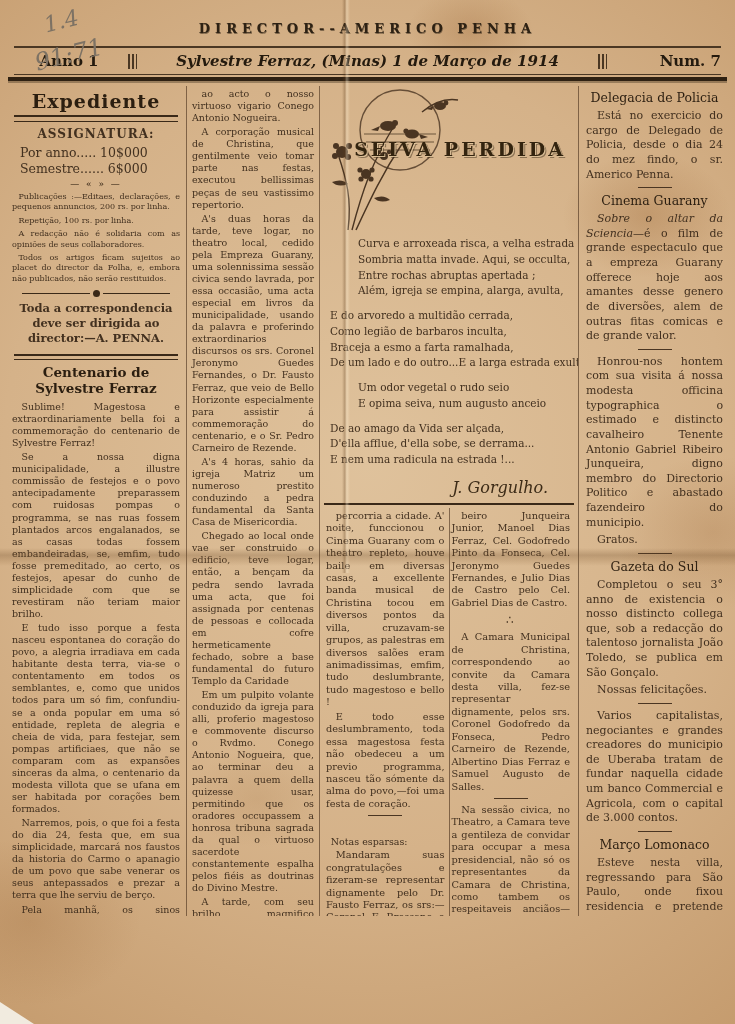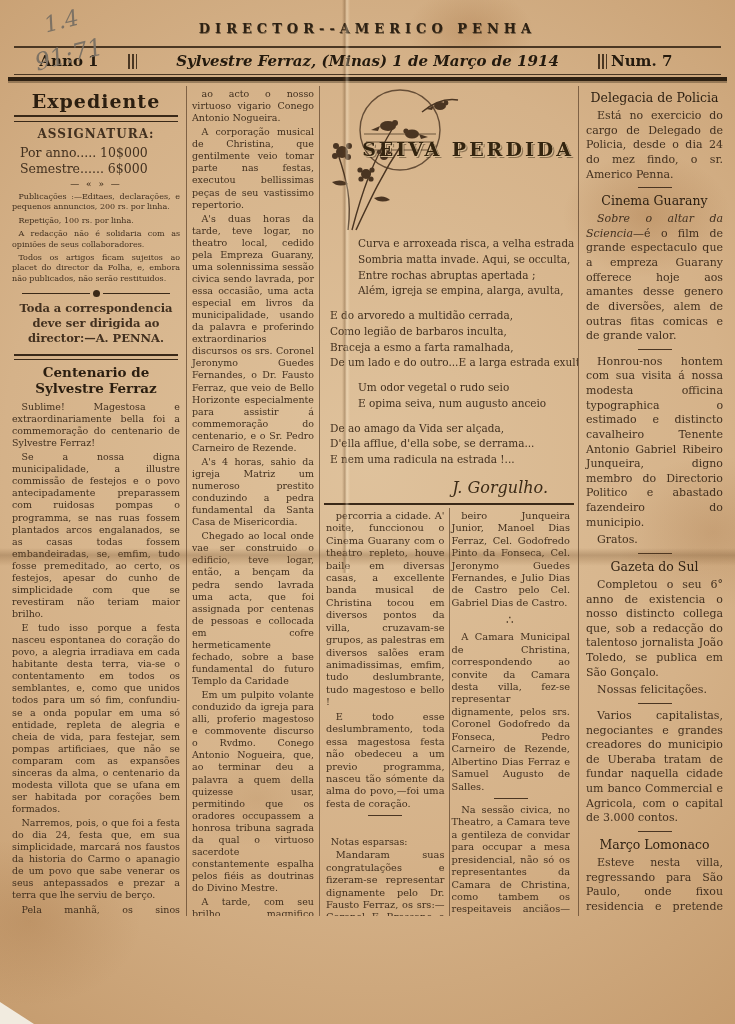--- a/index.html
+++ b/index.html
@@ -28,21 +28,21 @@
   
   .masthead{text-align:center; padding-top:20px;}
   .nameplate{margin:0; font-size:52px; font-weight:900; letter-spacing:8px; color:#241a0e;
     text-shadow:1px 1px 0 rgba(36,26,14,.55), -1px 0 0 rgba(36,26,14,.3);}
   .director{margin-top:1px; font-size:13px; font-weight:bold; letter-spacing:5px; color:#2d2113;
     text-shadow:.5px .5px 0 rgba(45,33,19,.5);}
   .dateline{display:flex; align-items:center; margin:10px 14px 0 14px; height:26px;
     border-top:2px solid #4a3723; border-bottom:1px solid #4a3723; font-weight:bold; color:#241a0e;}
   .dateline .anno{flex:0 0 110px; text-align:center; font-size:15px;}
   .dateline .mid{flex:1; text-align:center; font-size:15px; font-style:italic;}
-  .dateline .num{flex:0 0 110px; text-align:left; font-size:15px;}
+  .dateline .num{flex:0 0 110px; text-align:right; font-size:15px;}
   .orn{display:inline-block; width:9px; height:15px; margin:0 4px;
     background:repeating-linear-gradient(90deg,#4a3723 0 2px, transparent 2px 4px);}
   .head-rule{height:4px; background:#2f2112; margin:2px 8px 0 8px; box-shadow:0 2px 0 rgba(47,33,18,.35);}
 
   
   .columns{display:flex; align-items:stretch; padding:5px 10px 0 10px; height:830px;}
   .col{overflow:hidden;}
   .col1{flex:0 0 168px; padding:2px 6px 0 2px; border-right:1px solid rgba(70,45,25,.6);}
   .col2{flex:0 0 122px; padding:2px 5px 0 5px; border-right:1px solid rgba(70,45,25,.6);}
   .colC{flex:0 0 250px; padding:0 4px; border-right:1px solid rgba(70,45,25,.6);}
@@ -60,21 +60,21 @@
   .diamond{display:flex; align-items:center; justify-content:center; margin:6px 10px 4px;}
   .diamond:before,.diamond:after{content:""; flex:1; height:1px; background:#3a2918;}
   .diamond .dia{width:7px; height:7px; background:#3a2918; border-radius:50%; margin:0 3px;}
 
   .art-rule{height:3px; border-top:2px solid #3a2918; border-bottom:1px solid #3a2918; margin:8px 2px 4px;}
   .art-title{margin:2px 0 5px 0; text-align:center; font-size:13.5px; font-weight:bold; color:#2b1e10;}
 
   
   .poem-head{position:relative; height:150px;}
   .flower-art{position:absolute; left:-2px; top:-4px;}
-  .poem-title{position:absolute; right:0; top:52px; font-size:19px; font-weight:900; letter-spacing:3px; color:#33240f;
+  .poem-title{position:absolute; right:8px; top:52px; font-size:19px; font-weight:900; letter-spacing:3px; color:#33240f;
     text-shadow:1px 1px 0 rgba(224,196,156,.9), 2px 2px 0 rgba(51,36,15,.45);}
   .stanza{margin:0 0 9px 0;}
   .stanza div{font-size:10.5px; line-height:1.5; white-space:nowrap;}
   .st-in{margin-left:34px;}
   .st-out{margin-left:6px;}
   .poem-sig{text-align:right; margin:10px 26px 6px 0; font-size:16px; font-style:italic; color:#3c2b17;
     font-family:"DejaVu Serif","Liberation Serif",serif;}
   .center-rule{height:2px; background:#3a2918; margin:4px 0 3px;}
   .two-col{display:flex;}
   .subcol{width:50%; padding:2px 4px 0 2px;}
@@ -269,21 +269,21 @@
         <div>
             <p class="para">Honrou-nos hontem com sua visita á nossa modesta officina typographica o estimado e distincto cavalheiro Tenente Antonio Gabriel Ribeiro Junqueira, digno membro do Directorio Politico e abastado fazendeiro do municipio.</p>
             <p class="para">Gratos.</p>
           </div>
       </div>
       <div class="rule-sm"></div>
 
       <div class="sect">
         <h4>Gazeta do Sul</h4>
         <div>
-            <p class="para">Completou o seu 6° anno de existencia o nosso distincto collega que, sob a redacção do talentoso jornalista João Toledo, se publica em São Gonçalo.</p>
+            <p class="para">Completou o seu 3° anno de existencia o nosso distincto collega que, sob a redacção do talentoso jornalista João Toledo, se publica em São Gonçalo.</p>
             <p class="para">Nossas felicitações.</p>
           </div>
       </div>
       <div class="rule-sm"></div>
 
       <div class="sect">
         <div>
             <p class="para">Varios capitalistas, negociantes e grandes creadores do municipio de Uberaba tratam de fundar naquella cidade um banco Commercial e Agricola, com o capital de 3.000 contos.</p>
           </div>
       </div>

